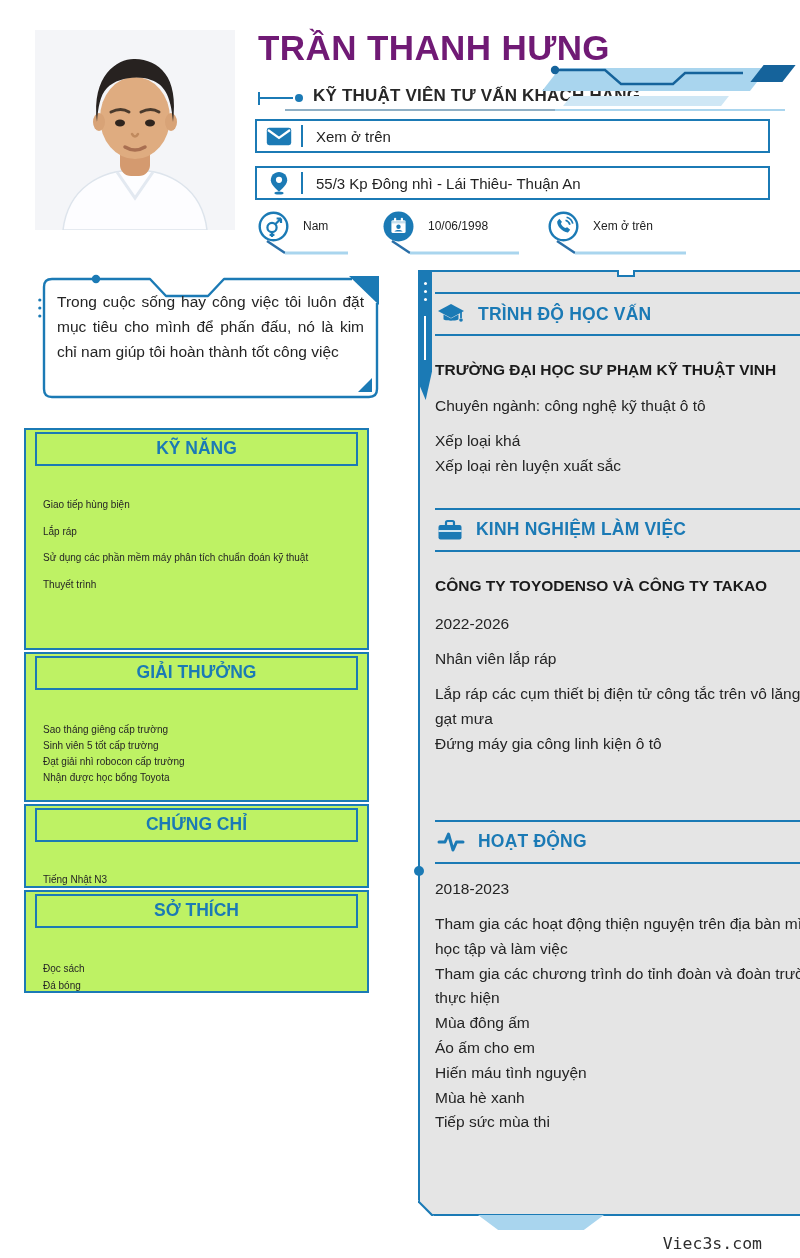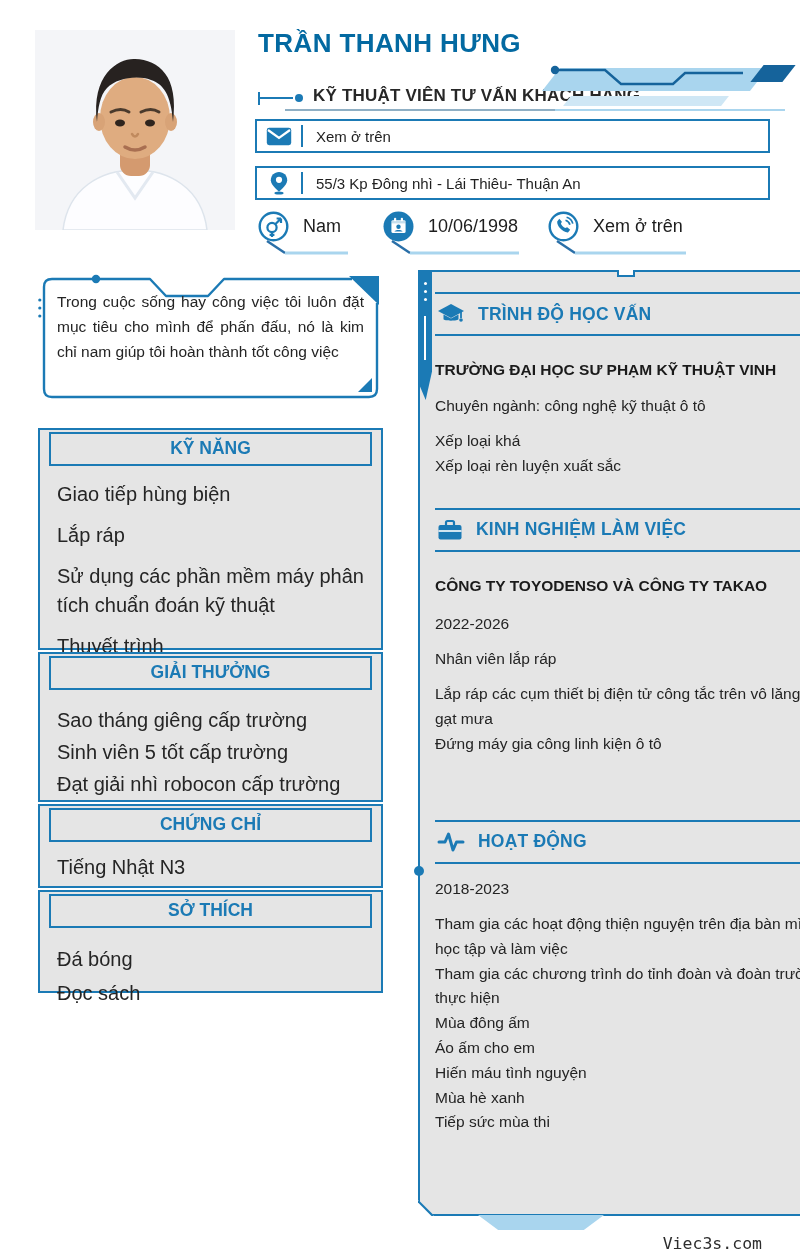--- a/index.html
+++ b/index.html
@@ -11,21 +11,21 @@
   body{
     width:800px;height:1258px;position:relative;overflow:hidden;
     font-family:"Liberation Sans","DejaVu Sans",sans-serif;color:var(--text);
   }
   .abs{position:absolute;}
 
   
   .photo{left:35px;top:30px;width:200px;height:200px;background:#f4f5f8;overflow:hidden;}
 
   
-  .name{left:258px;top:28px;font-size:26px;font-weight:bold;color:#0369a1;letter-spacing:.4px;}
+  .name{left:258px;top:28px;font-size:35px;font-weight:bold;color:#701a75;letter-spacing:.4px;}
   .title-row{left:258px;top:86px;width:530px;height:26px;}
   .title-tick{position:absolute;left:0;top:6px;width:2px;height:13px;background:var(--primary);}
   .title-hline{position:absolute;left:2px;top:11px;width:33px;height:2px;background:var(--primary);}
   .title-dot{position:absolute;left:37px;top:8px;width:8px;height:8px;border-radius:50%;background:var(--primary);}
   .job-title{position:absolute;left:55px;top:0;font-size:17px;font-weight:bold;color:#272727;letter-spacing:.2px;}
   .title-underline{left:285px;top:109px;width:348px;height:2px;background:#8fafc4;}
 
   .tech-band{left:533px;top:60px;width:258px;height:56px;}
   .band1{position:absolute;left:18px;top:8px;width:208px;height:23px;background:var(--light);transform:skewX(-38deg);}
   .band-dark{position:absolute;left:224px;top:5px;width:32px;height:17px;background:var(--dark);transform:skewX(-38deg);}
@@ -37,37 +37,37 @@
     display:flex;align-items:center;background:#fff;}
   .contact-box.addr{top:166px;}
   .cbox-icon{width:44px;display:flex;justify-content:center;align-items:center;flex:none;}
   .cbox-sep{width:2px;height:22px;background:var(--primary);flex:none;}
   .cbox-text{padding-left:13px;font-size:15px;color:#1f1f1f;}
 
   .meta-item{top:209px;height:34px;display:flex;align-items:center;}
   .meta-gender{left:258px;}
   .meta-dob{left:383px;}
   .meta-phone{left:548px;}
-  .meta-label{margin-left:14px;font-size:18px;color:#1d1d1d;}
+  .meta-label{margin-left:14px;font-size:12px;color:#1d1d1d;}
   .meta-underline{position:absolute;left:6px;top:31px;}
 
   
   .intro{left:38px;top:272px;width:345px;height:132px;}
   .intro-text{position:absolute;left:19px;top:17px;right:19px;font-size:15.5px;line-height:1.62;
     text-align:justify;color:#242424;}
 
   
-  .lsec{left:38px;width:345px;border:2px solid var(--primary);background:#e5e5e5;}
+  .lsec{left:24px;width:345px;border:2px solid var(--primary);background:#bef264;}
   .lsec-skills{top:428px;height:222px;}
   .lsec-awards{top:652px;height:150px;}
   .lsec-certs{top:804px;height:84px;}
   .lsec-hobbies{top:890px;height:103px;}
   .lsec-header{margin:2px 9px 0;border:2px solid var(--primary);text-align:center;
     color:var(--primary);font-weight:bold;font-size:17.5px;padding:4px 0 5px;}
-  .lsec-body{padding:14px 17px 0;font-size:20px;color:#252525;}
+  .lsec-body{padding:14px 17px 0;font-size:10px;color:#252525;margin-top:18px;}
   .lsec-skills .li{margin-bottom:12px;line-height:1.45;}
   .lsec-awards .li{line-height:1.6;}
   .lsec-hobbies .li{line-height:1.7;}
 
   
   .rpanel{left:418px;top:270px;width:435px;height:946px;border:2px solid var(--primary);
     border-top-right-radius:5px;background:#e5e5e5;}
   .rp-corner{position:absolute;right:-2px;top:-2px;width:28px;height:28px;background:var(--dark);
     clip-path:polygon(0 0,100% 0,100% 100%);}
   .rp-notch{position:absolute;left:197px;top:-2px;width:18px;height:7px;background:#fff;
@@ -256,22 +256,22 @@
 <div class="abs lsec lsec-certs">
   <div class="lsec-header">CHỨNG CHỈ</div>
   <div class="lsec-body">
     <div class="li">Tiếng Nhật N3</div>
   </div>
 </div>
 
 <div class="abs lsec lsec-hobbies">
   <div class="lsec-header">SỞ THÍCH</div>
   <div class="lsec-body">
+    <div class="li">Đọc sách</div>
     <div class="li">Đá bóng</div>
-    <div class="li">Đọc sách</div>
   </div>
 </div>
 
 <div class="abs rpanel">
   <div class="rp-corner"></div>
   <div class="rp-notch"></div>
   <div class="rp-bar">
     <div class="d" style="top:12px"></div>
     <div class="d" style="top:20px"></div>
     <div class="d" style="top:28px"></div>

